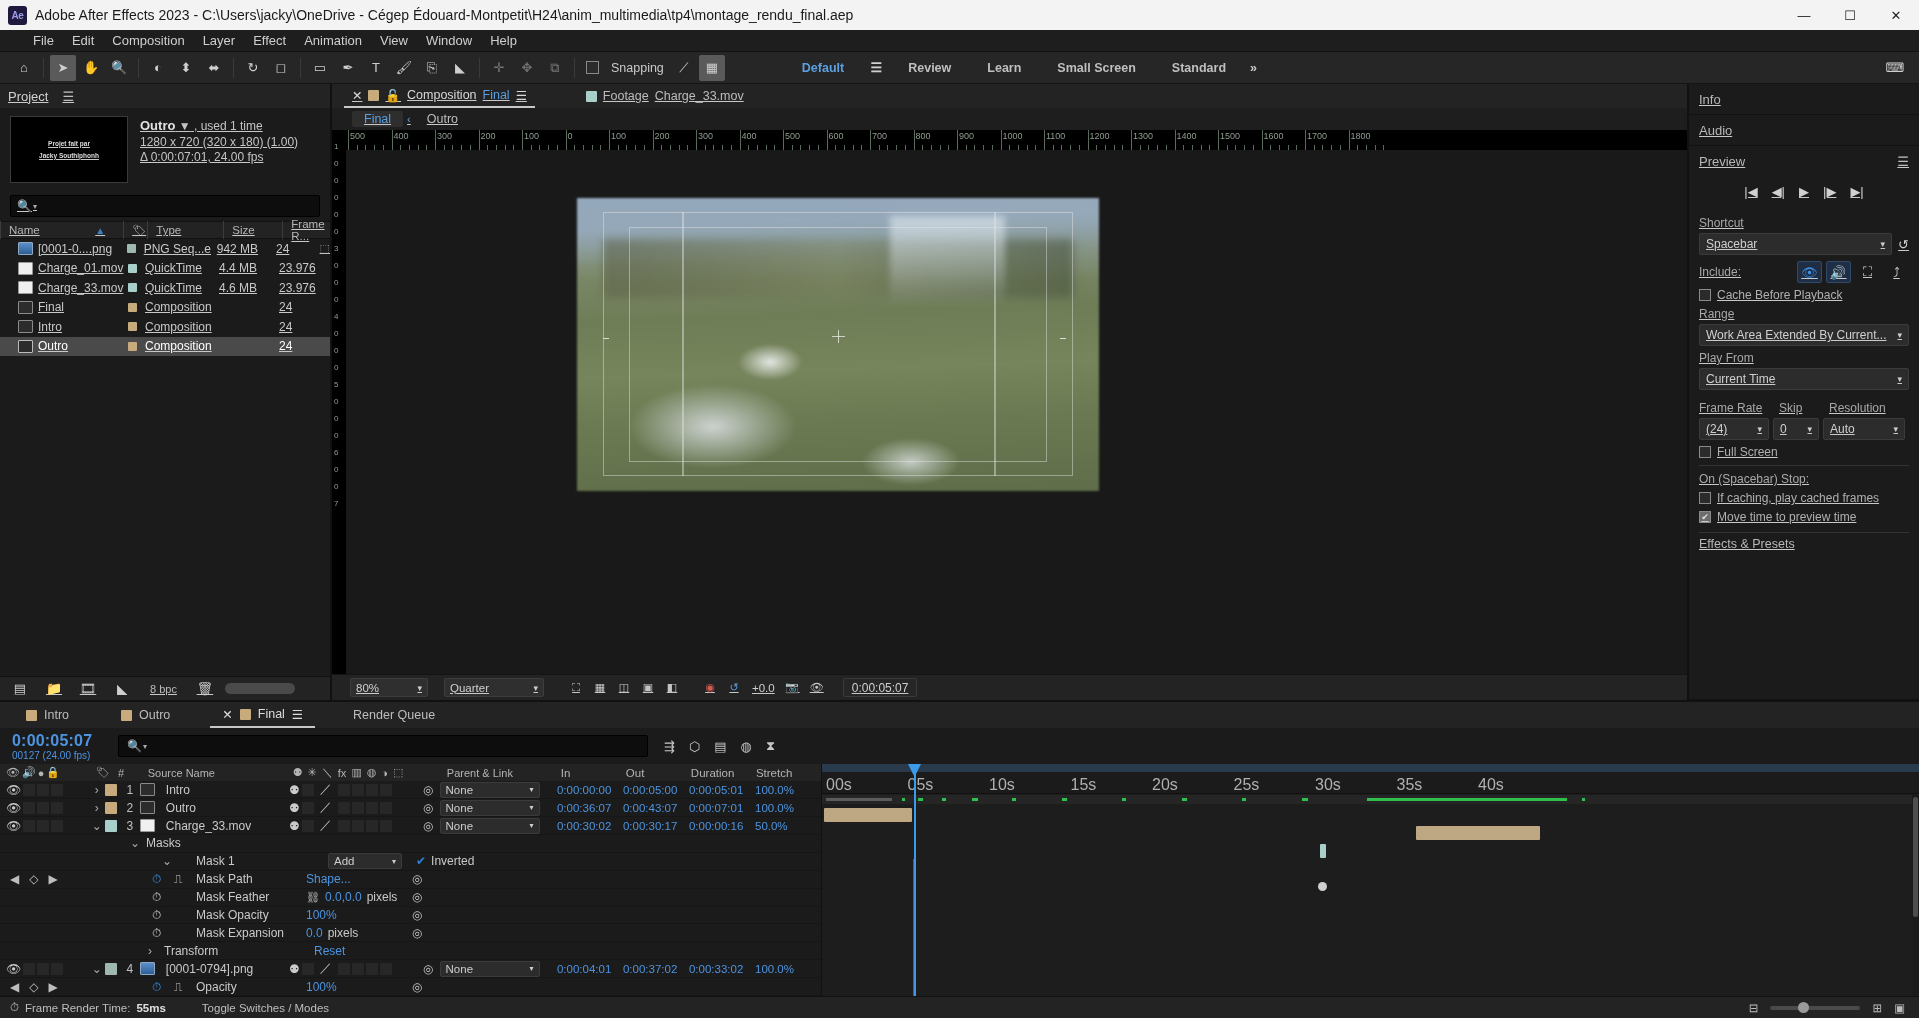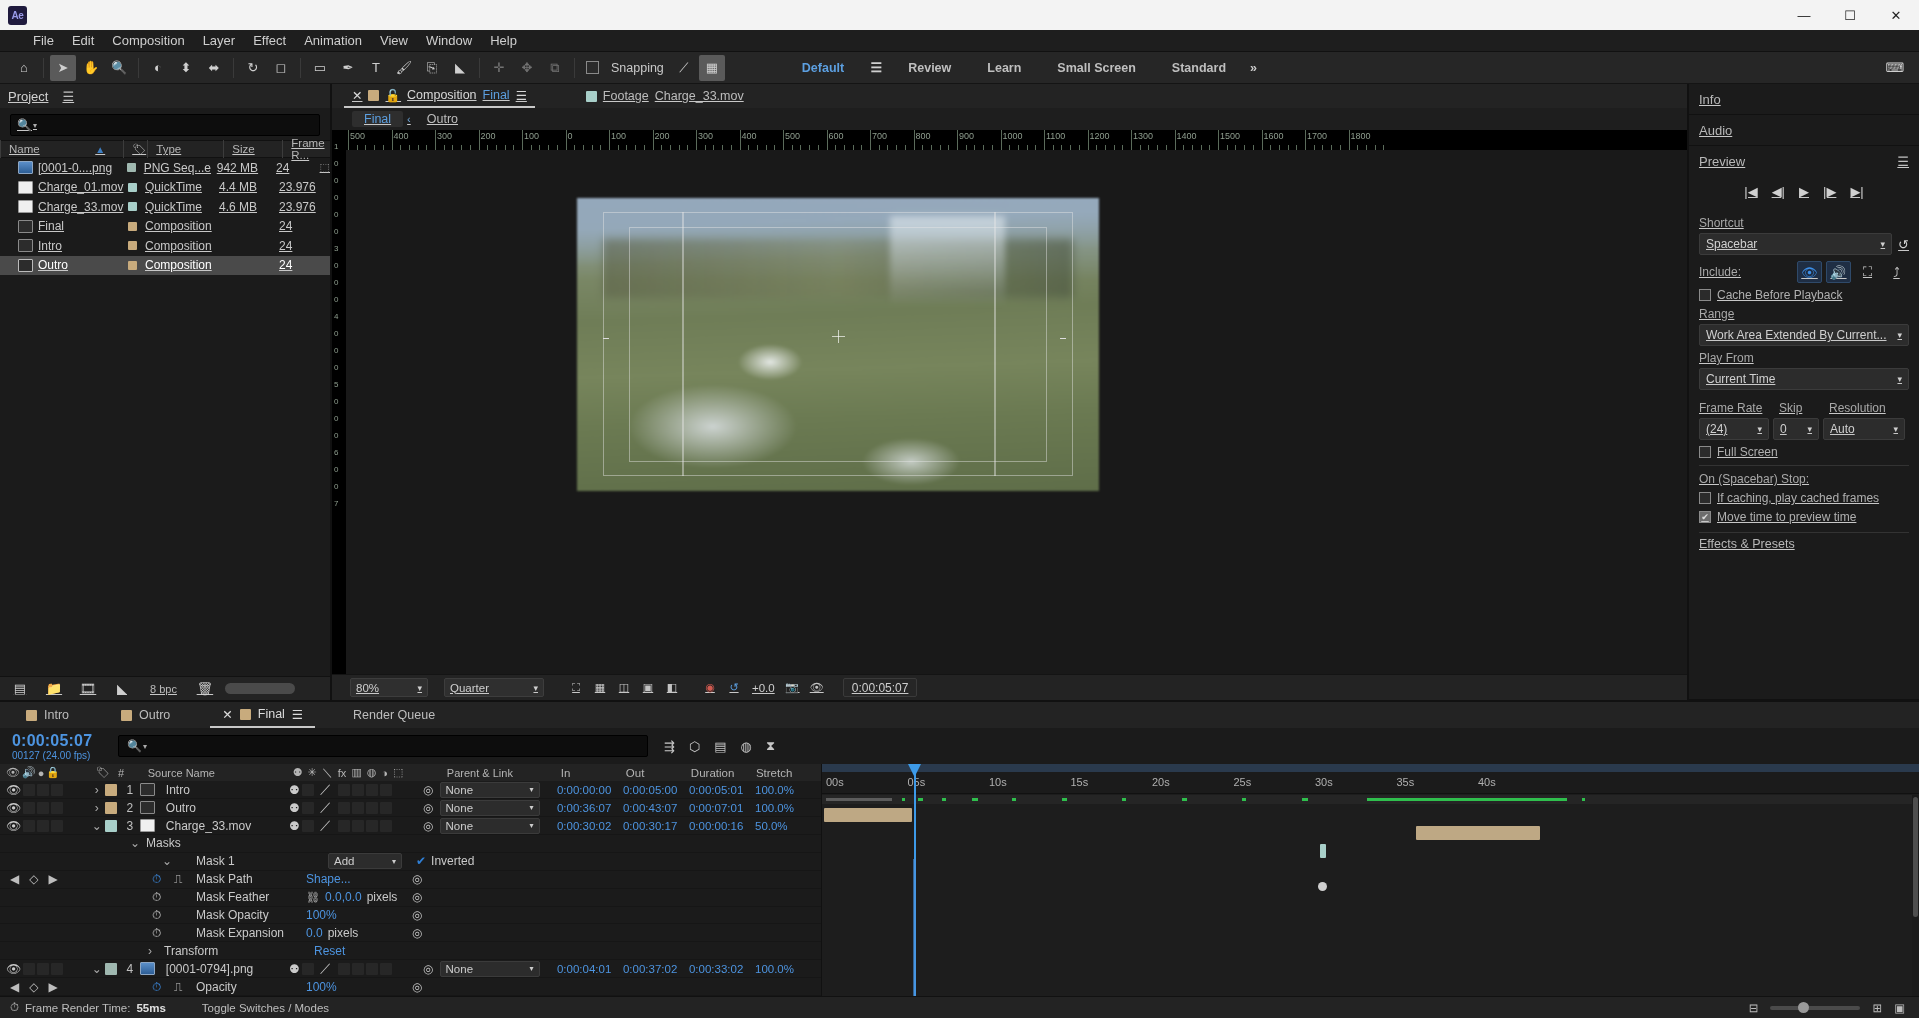--- a/index.html
+++ b/index.html
@@ -129,37 +129,38 @@
   .sq { width:12px; height:12px; background:#272727; border-radius:1px;}
   .lnum { width:22px; text-align:center; color:#c0c0c0; }
   .lname { width:156px; display:flex; align-items:center; gap:6px; overflow:hidden; white-space:nowrap;}
   .switches { width:148px; display:flex; align-items:center; gap:2px; padding-left:6px;}
   .parentcell { width:150px; display:flex; align-items:center; gap:6px; padding-left:4px;}
   .psel { width:100px; height:16px; background:#2c2c2c; border:1px solid #3b3b3b; border-radius:2px; display:flex;
           align-items:center; justify-content:space-between; padding:0 5px; font-size:11.5px; color:#cdcdcd;}
   .tcol { width:72px; color:#4d94e0; font-size:11.5px; }
   .tl-right { flex:1 1 auto; position:relative; background:#1d1d1d; overflow:hidden;}
   .tl-ruler { height:30px; background:#1b1b1b; position:relative; border-bottom:1px solid #111;}
-  .tl-ruler span { position:absolute; top:12px; font-size:11px; color:#b0b0b0;}
+  .tl-ruler span { position:absolute; top:12px; font-size:16px; color:#b0b0b0;}
   .playhead { position:absolute; top:0; bottom:0; width:2px; background:#3d9ae8; }
   .phhandle { position:absolute; top:0; width:13px; height:13px; background:#3d9ae8; clip-path:polygon(0 0,100% 0,50% 100%); }
   .bar { position:absolute; height:14px; border-radius:1px; }
   .cache { position:absolute; height:3px; background:#2fbf4d;}
   .kfc { position:absolute; width:9px; height:9px; background:#cfcfcf; border-radius:50%;}
   .tl-foot { height:22px; background:#232323; display:flex; align-items:center; font-size:11.5px; color:#bdbdbd; flex:0 0 22px; border-top:1px solid #111;}
   .blue { color:#4d94e0; }
   .yellowsw { width:11px; height:11px; background:#e8d44d; border-radius:1px;}
 </style>
 </head>
 <body>
 
 <div class="app">
 
   <div class="titlebar">
     <div class="ae-logo">Ae</div>
+    <div class="title-text">Adobe After Effects 2023 - C:\Users\jacky\OneDrive - Cégep Édouard-Montpetit\H24\anim_multimedia\tp4\montage_rendu_final.aep</div>
     <div class="win-btns">
       <div class="win-btn">—</div>
       <div class="win-btn">☐</div>
       <div class="win-btn close">✕</div>
     </div>
   </div>
 
   <div class="menubar">
     <span>File</span>
     <span>Edit</span>
@@ -228,20 +229,33 @@
       <div class="tb-btn">⌨</div>
     </div>
   </div>
 
   <div class="mainrow">
 
     <div class="project">
       <div class="panel-tabbar">
         <div class="ttl">Project</div>
         <div class="hamb">☰</div>
+      </div>
+      <div class="proj-head">
+        <div class="thumb">
+          <div>Projet fait par</div>
+          <div>Jacky Southiphonh</div>
+        </div>
+        <div class="proj-meta">
+          <div><b>Outro</b>
+            <span> ▼</span>
+            <span>, used 1 time</span></div>
+          <div>1280 x 720  (320 x 180) (1.00)</div>
+          <div>Δ 0:00:07:01, 24.00 fps</div>
+        </div>
       </div>
       <div class="searchbar">
         <span class="srch-ic">🔍</span>
         <span class="srch-ic" style="font-size:8px;margin-left:1px;">▾</span>
       </div>
       <div class="proj-cols">
         <div class="pc" style="width:130px;">
           <span>Name</span>
           <span style="margin-left:auto;color:#3d7fc4;padding-right:18px;font-size:10px;">▲</span>
         </div>

